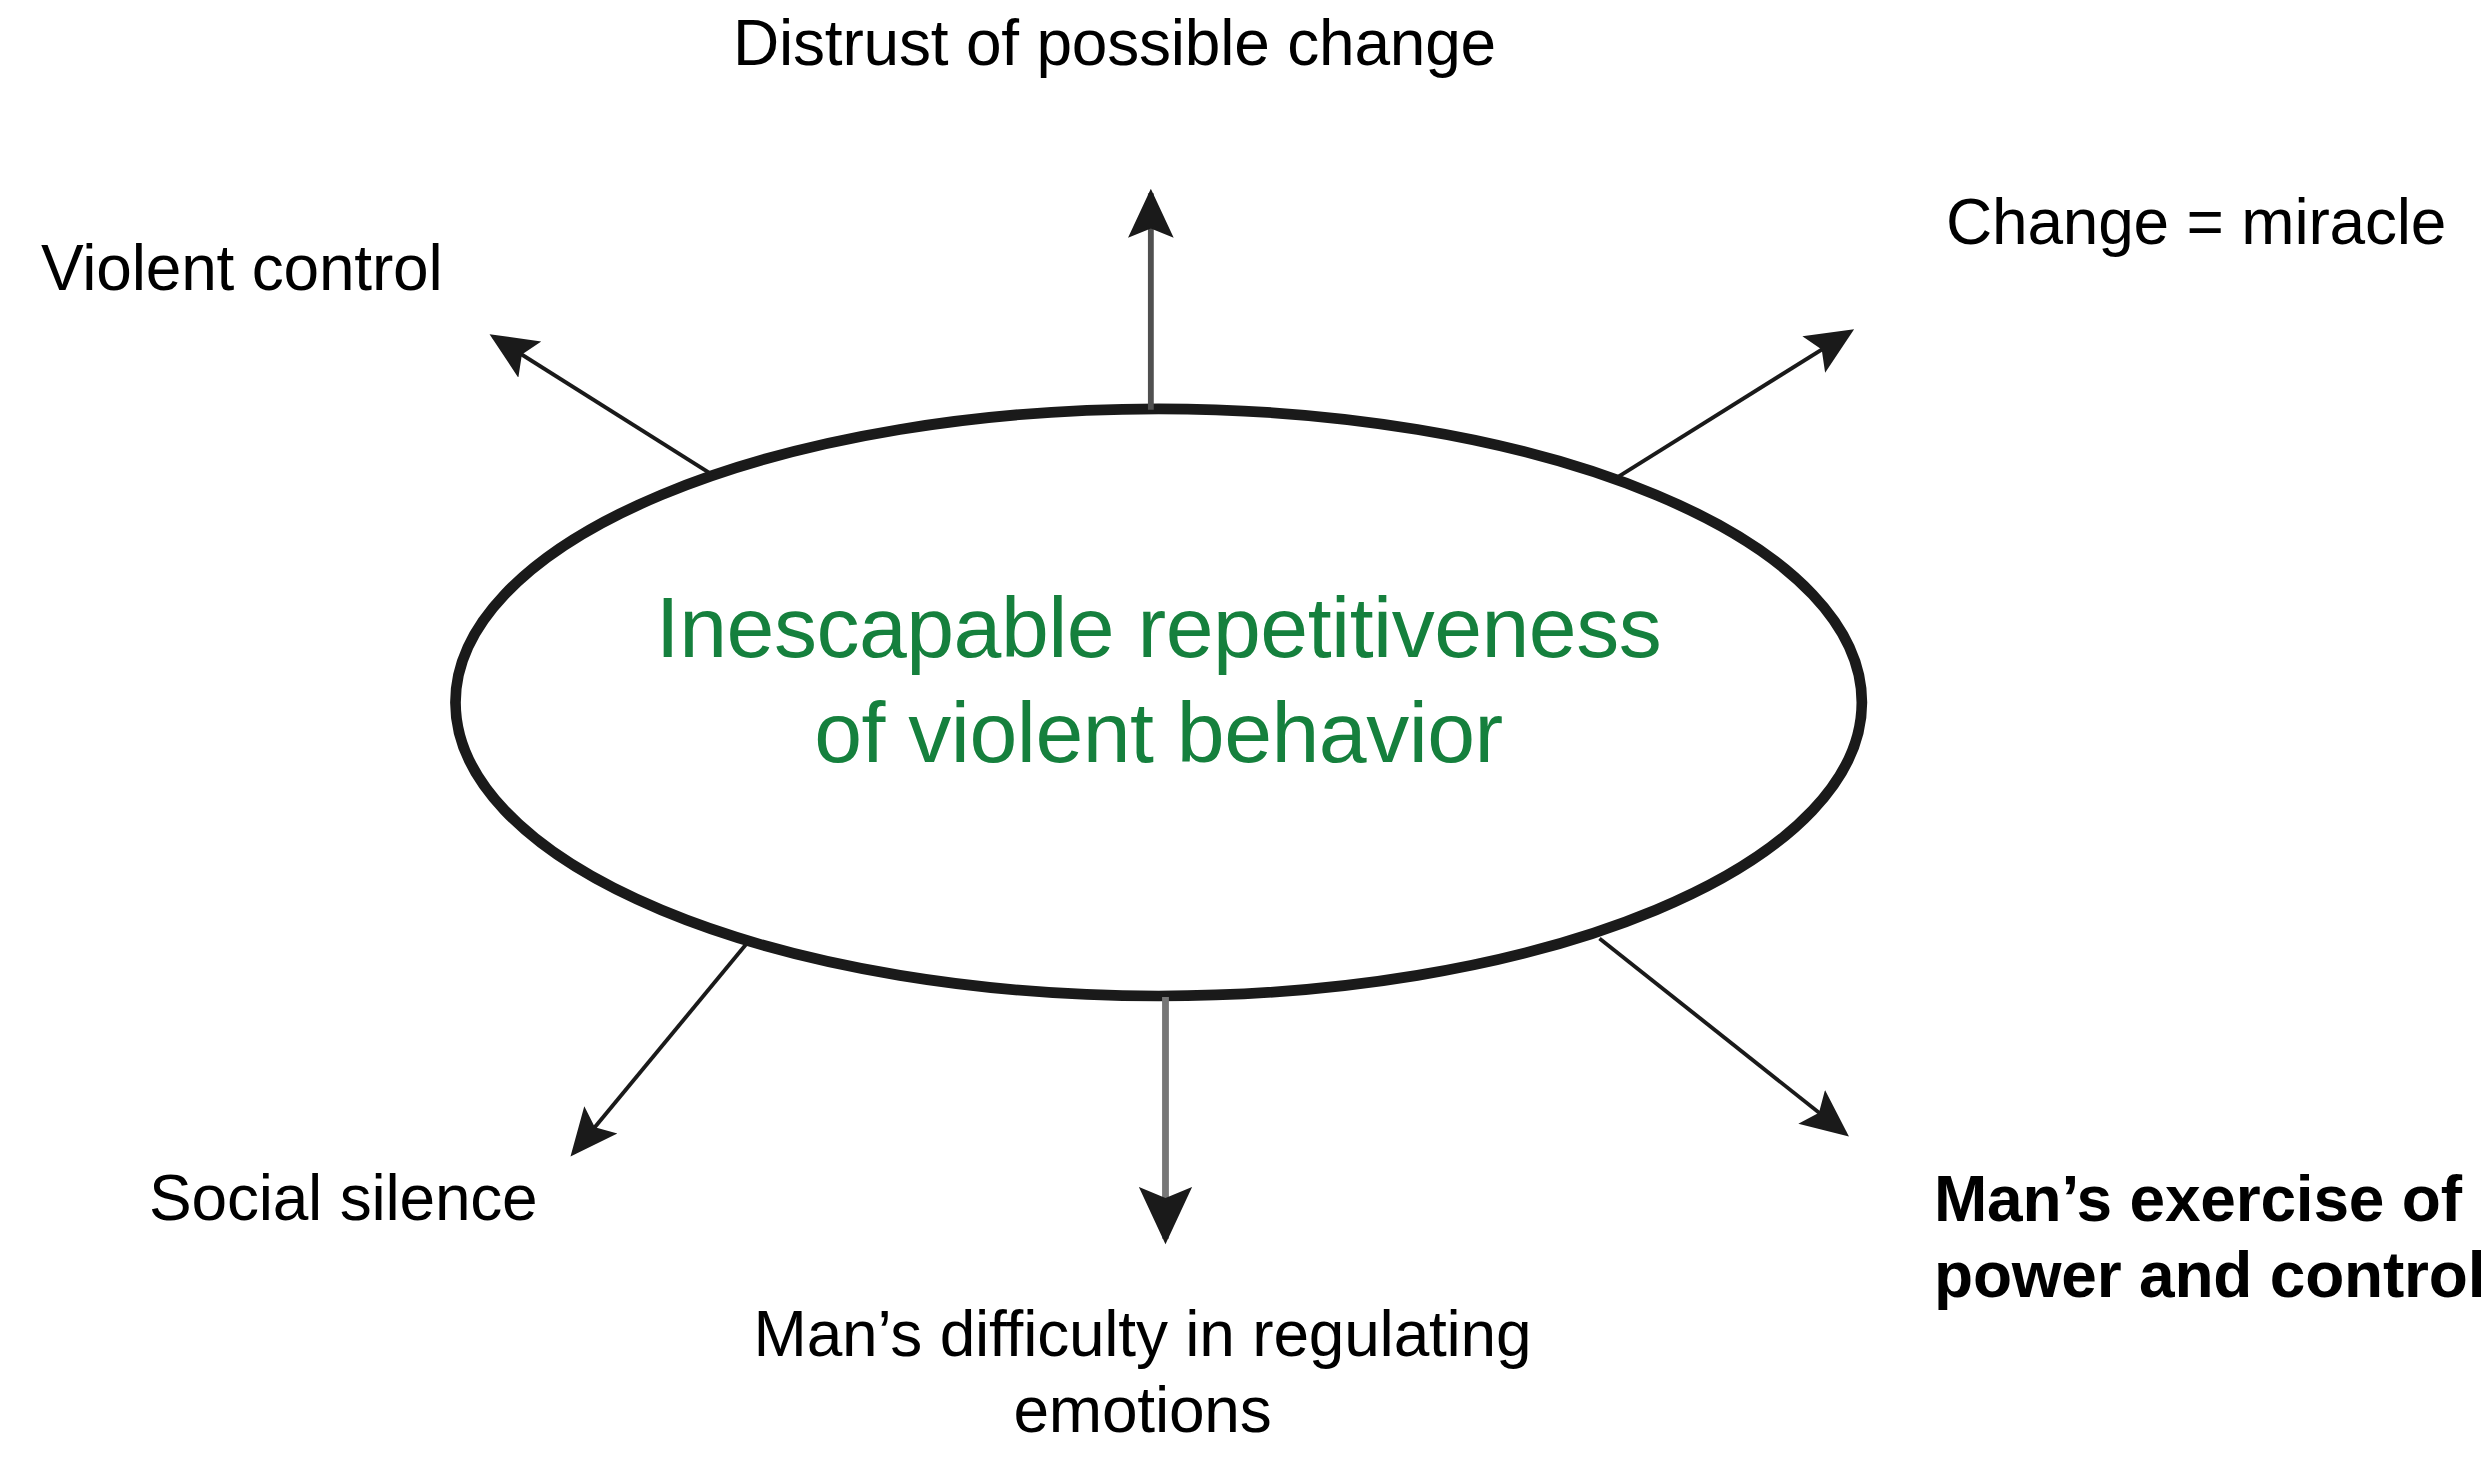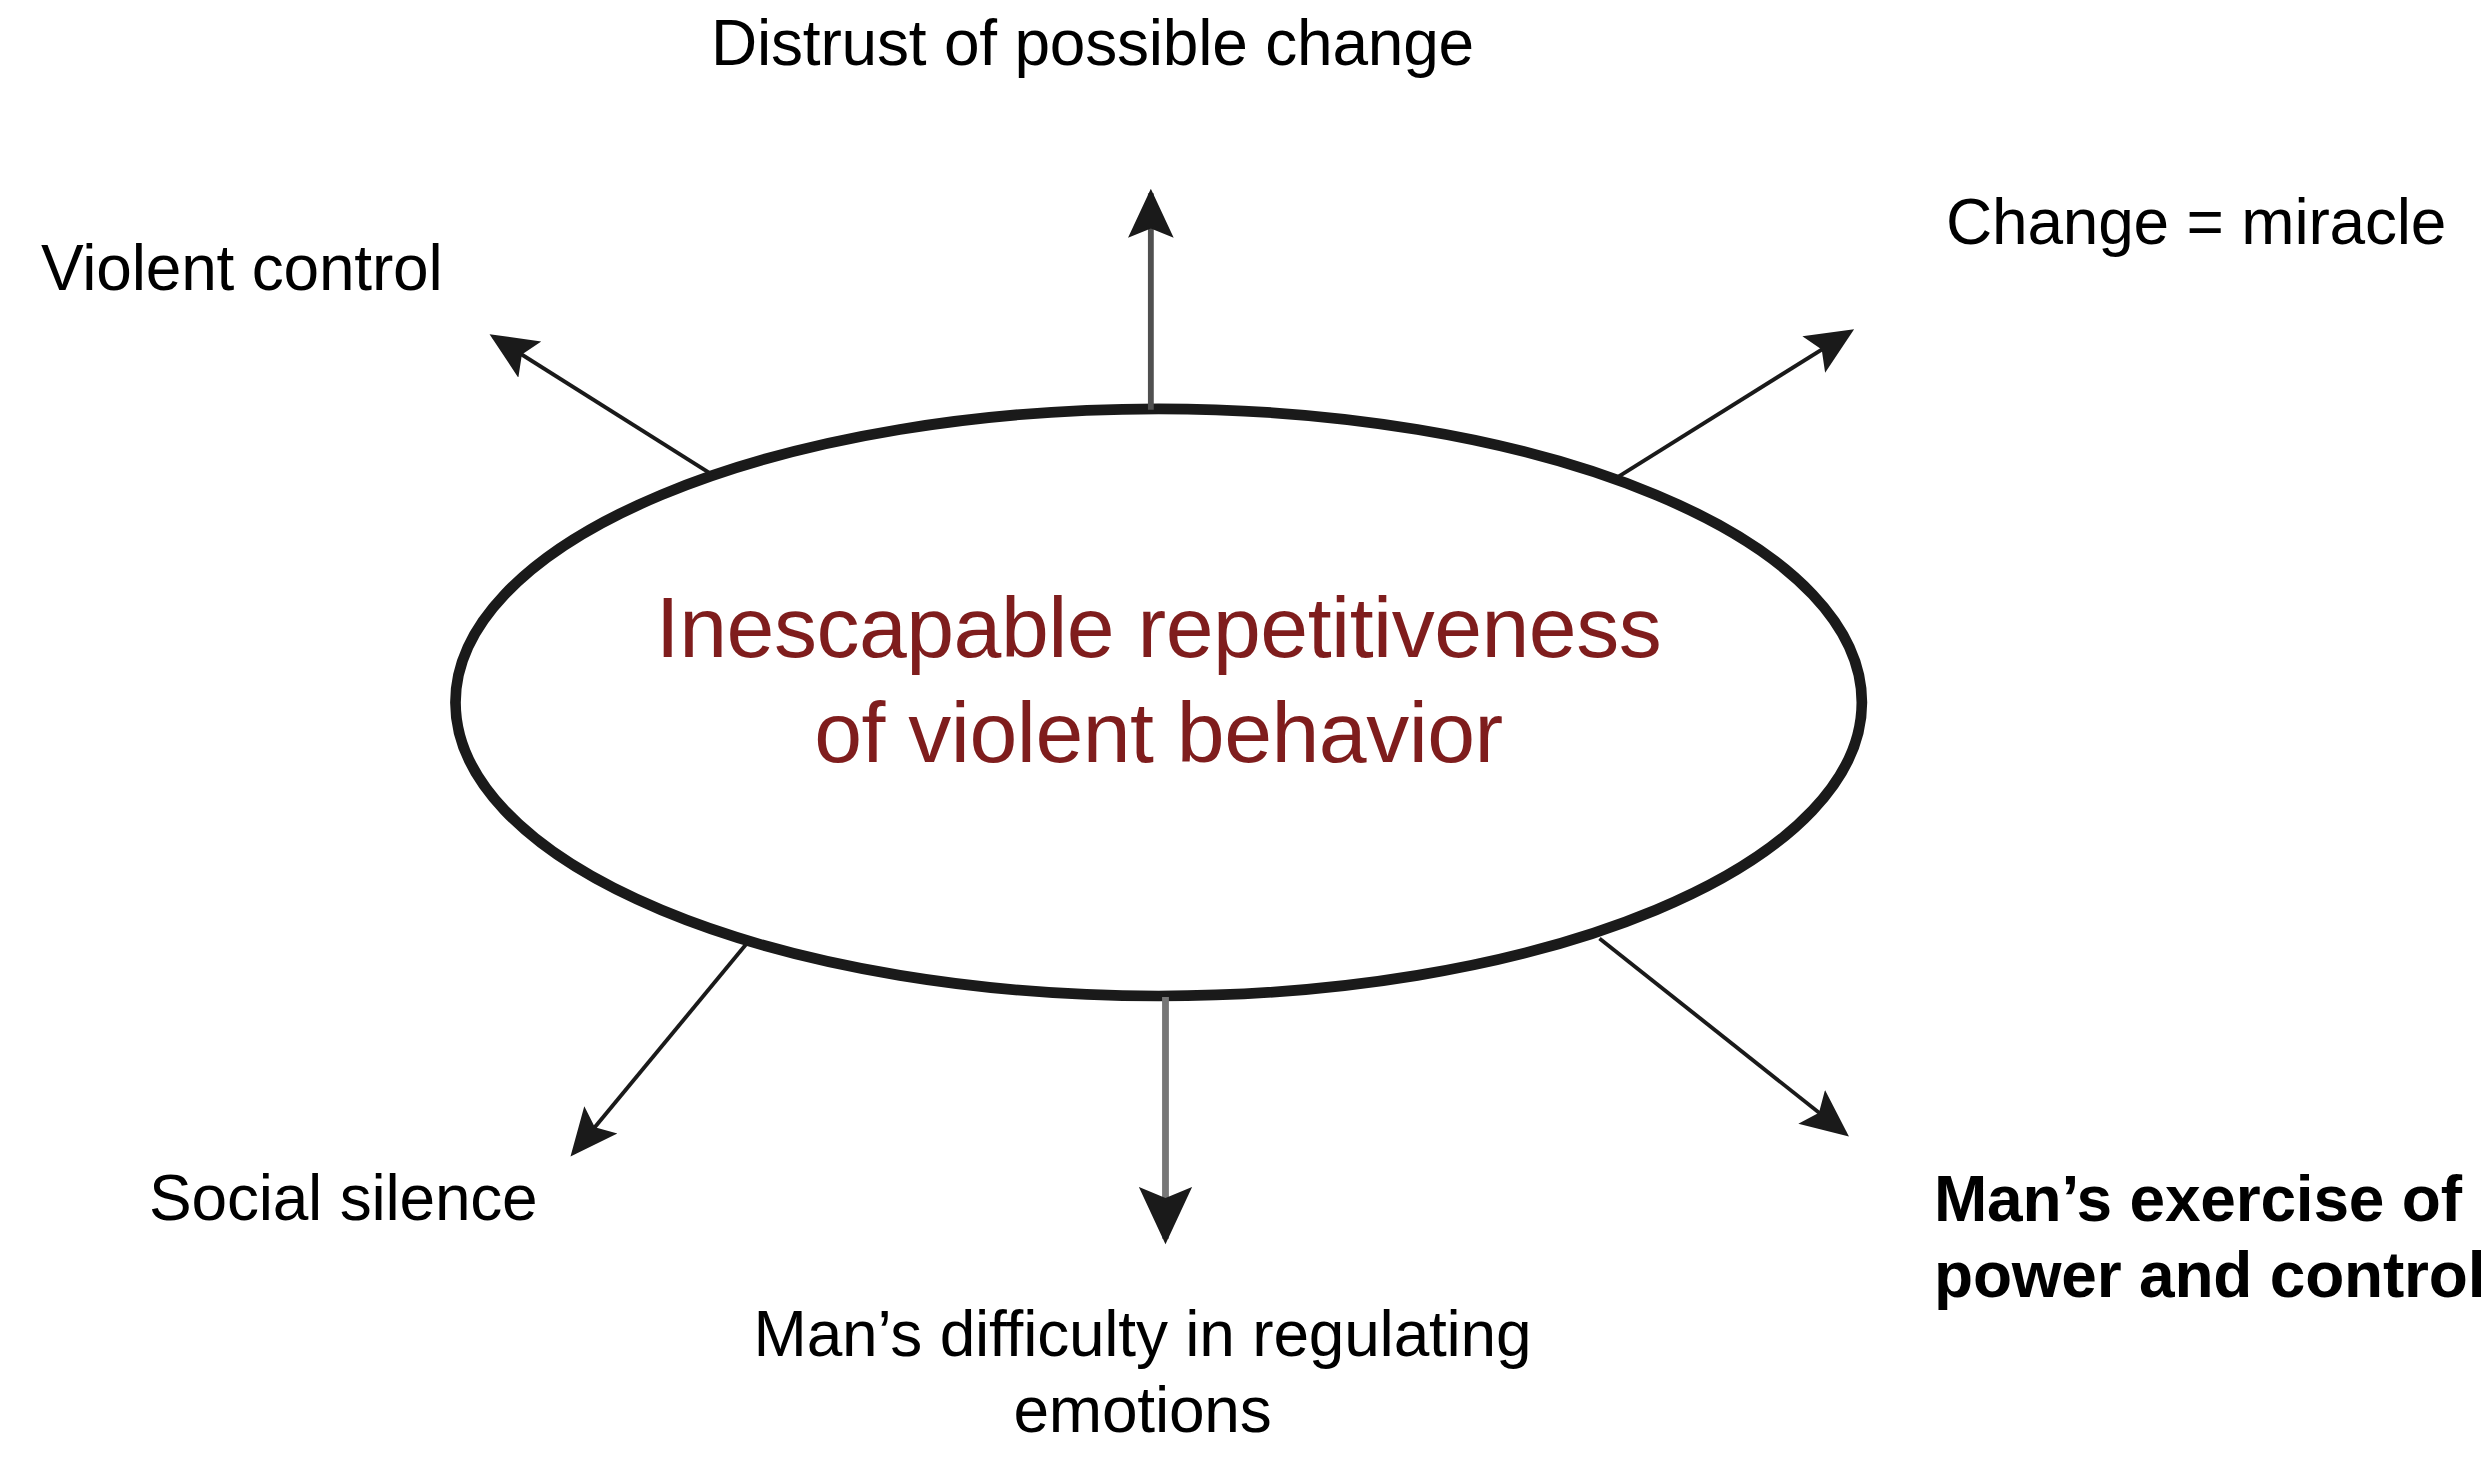--- a/index.html
+++ b/index.html
@@ -33,28 +33,28 @@
     line-height: 1.18;
     color: #000000;
     white-space: pre-line;
     letter-spacing: -0.2px;
   }
   .center-label {
     position: absolute;
     font-family: "Liberation Sans", "DejaVu Sans", sans-serif;
     font-size: 86px;
     line-height: 1.22;
-    color: #7f1d1d;
+    color: #15803d;
     text-align: center;
     white-space: pre-line;
     letter-spacing: -0.5px;
   }
 
   
-  #label-distrust   { left: 711px;  top: 5.9px;    text-align: left; }
+  #label-distrust   { left: 733px;  top: 5.9px;    text-align: left; }
   #label-change     { left: 1929px; top: 185px;  text-align: left; margin-left: 17px; }
   #label-violent    { left: 41px;   top: 231px;  text-align: left; }
   #label-social     { left: 137px;  top: 1161px; text-align: left; margin-left: 12px; }
   #label-power      { left: 1934px; top: 1162px; text-align: left; font-weight: bold; }
   #label-emotions   { left: 699px;  top: 1297px; text-align: center; width: 887px; }
 
   #label-center {
     left: 546px;
     top: 575px;
     width: 1225px;

